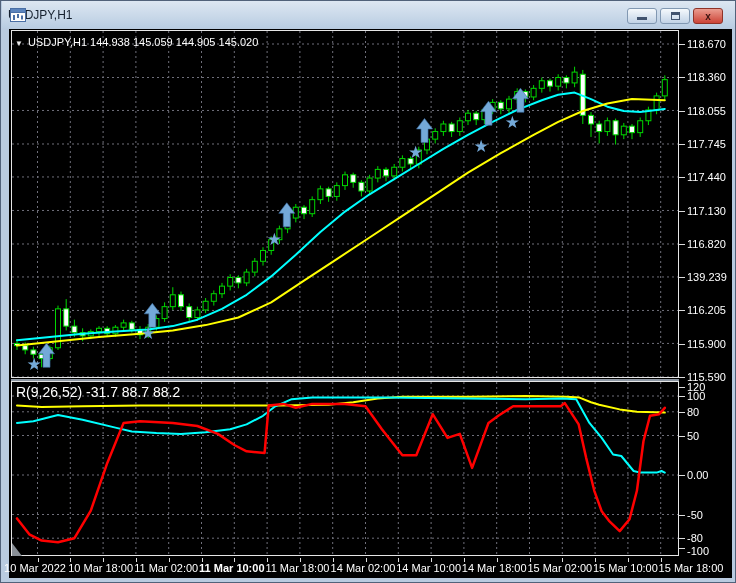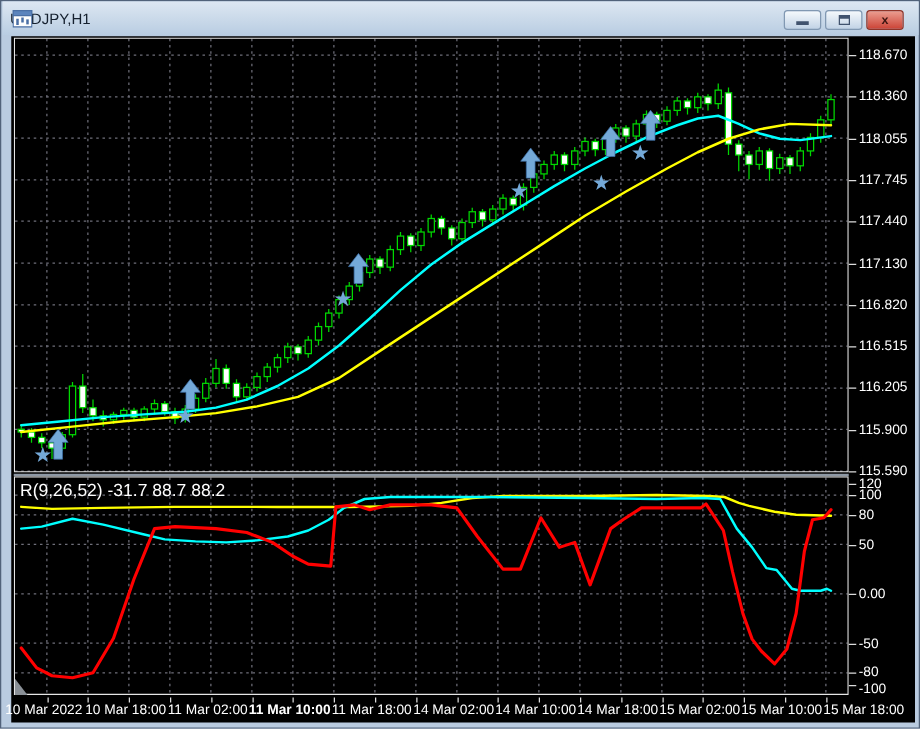--- a/index.html
+++ b/index.html
@@ -288,38 +288,41 @@
       <line x1="1" y1="54.5" x2="667" y2="54.5" stroke="#6f6f7a" stroke-dasharray="2 3"></line>
       <line x1="1" y1="94" x2="667" y2="94" stroke="#6f6f7a" stroke-dasharray="2 3"></line>
       <line x1="1" y1="133.5" x2="667" y2="133.5" stroke="#6f6f7a" stroke-dasharray="2 3"></line>
       <line x1="1" y1="157.2" x2="667" y2="157.2" stroke="#6f6f7a" stroke-dasharray="2 3"></line>
       <polyline points="6.0,24.5 30.6,26.1 71.6,25.3 129.0,24.5 211.0,24.5 268.4,24.5 317.6,23.7 342.2,21.3 366.8,17.4 391.4,15.8 457.0,15.8 514.4,15.0 555.4,15.8 568.5,16.6 580.0,21.3 588.2,23.7 608.7,28.4 625.9,30.8 653.8,31.6" fill="none" stroke="#ffff00" stroke-width="2" stroke-linejoin="round" stroke-linecap="round"></polyline>
       <polyline points="6.0,41.9 22.4,40.3 47.0,34.0 71.6,38.7 104.4,46.6 120.8,50.5 145.4,52.1 170.0,52.9 194.6,51.3 219.2,48.2 235.6,43.4 252.0,34.8 264.3,25.3 280.7,18.2 301.2,16.6 375.0,16.6 457.0,17.4 514.4,18.2 551.3,17.4 565.2,18.2 578.4,41.9 590.7,56.9 602.1,73.5 610.3,75.0 622.6,90.0 629.2,91.6 645.6,91.6 650.5,90.0 653.8,91.6" fill="none" stroke="#00ffff" stroke-width="2" stroke-linejoin="round" stroke-linecap="round"></polyline>
       <polyline points="6.0,137.4 18.3,153.3 30.6,159.6 47.0,161.2 63.4,157.2 79.8,129.6 96.2,82.2 112.6,41.9 129.0,40.3 161.8,41.9 186.4,45.0 206.9,52.9 223.3,64.0 235.6,70.3 253.6,71.9 257.7,24.5 272.5,22.9 284.8,26.8 301.2,22.9 334.0,22.9 354.5,25.3 370.9,48.2 391.4,74.3 405.3,74.3 421.7,33.2 436.5,56.9 448.8,52.9 461.1,86.9 477.5,41.9 487.3,34.8 502.1,25.3 549.7,25.3 553.8,22.1 567.7,43.4 575.1,76.6 583.3,109.8 590.7,130.3 598.0,139.8 608.7,150.1 618.5,138.2 625.9,109.8 632.5,60.0 639.0,34.8 648.1,33.2 653.8,26.8" fill="none" stroke="#ff0000" stroke-width="2.5" stroke-linejoin="round" stroke-linecap="round"></polyline>
       <rect x="0.5" y="0.5" width="667" height="174" fill="none" stroke="#e6e6e6"></rect>
     </svg>
 
+  <div id="chart-header">
+    <span class="dd">▼</span><span>USDJPY,H1 144.938 145.059 144.905 145.020</span>
+  </div>
   <div id="ind-header">R(9,26,52) -31.7 88.7 88.2</div>
 
   <div id="price-axis">
       <div class="axis-label" style="top: 43px;">118.670</div>
       <div class="axis-tick" style="top: 43px;"></div>
       <div class="axis-label" style="top: 76.3px;">118.360</div>
       <div class="axis-tick" style="top: 76.3px;"></div>
       <div class="axis-label" style="top: 109.6px;">118.055</div>
       <div class="axis-tick" style="top: 109.6px;"></div>
       <div class="axis-label" style="top: 142.9px;">117.745</div>
       <div class="axis-tick" style="top: 142.9px;"></div>
       <div class="axis-label" style="top: 176.2px;">117.440</div>
       <div class="axis-tick" style="top: 176.2px;"></div>
       <div class="axis-label" style="top: 209.5px;">117.130</div>
       <div class="axis-tick" style="top: 209.5px;"></div>
       <div class="axis-label" style="top: 242.8px;">116.820</div>
       <div class="axis-tick" style="top: 242.8px;"></div>
-      <div class="axis-label" style="top: 276.1px;">116.515</div>
+      <div class="axis-label" style="top: 276.1px;">139.239</div>
       <div class="axis-tick" style="top: 276.1px;"></div>
       <div class="axis-label" style="top: 309.4px;">116.205</div>
       <div class="axis-tick" style="top: 309.4px;"></div>
       <div class="axis-label" style="top: 342.7px;">115.900</div>
       <div class="axis-tick" style="top: 342.7px;"></div>
       <div class="axis-label" style="top: 376px;">115.590</div>
       <div class="axis-tick" style="top: 376px;"></div>
     </div>
   <div id="ind-axis">
       <div class="axis-label" style="top: 386px;">120</div>

